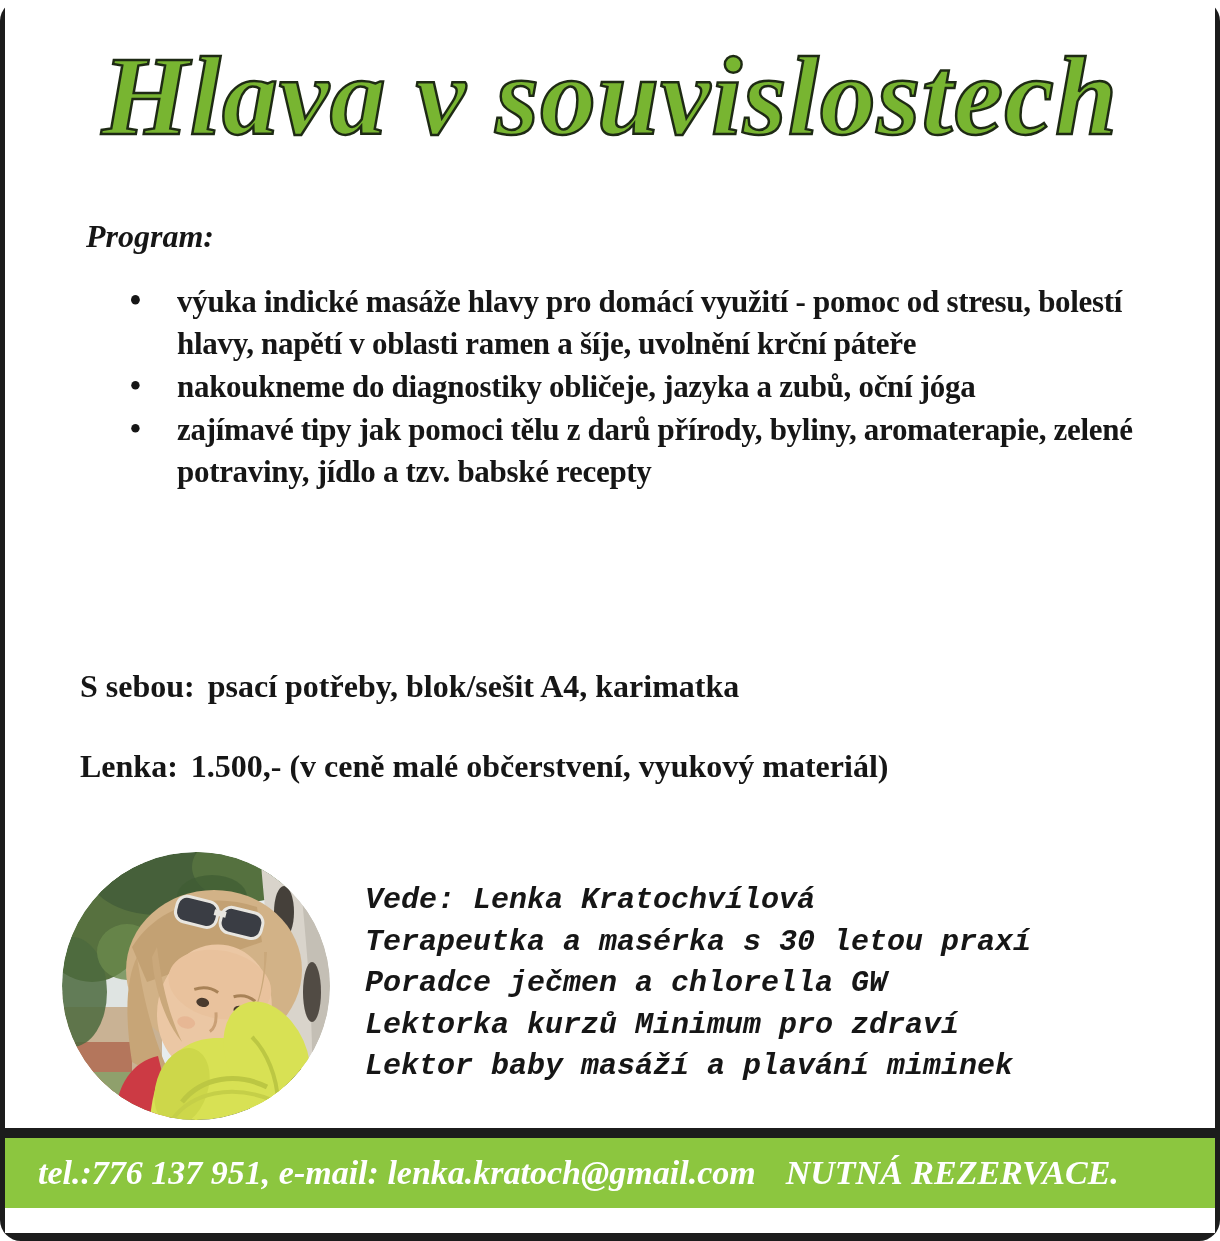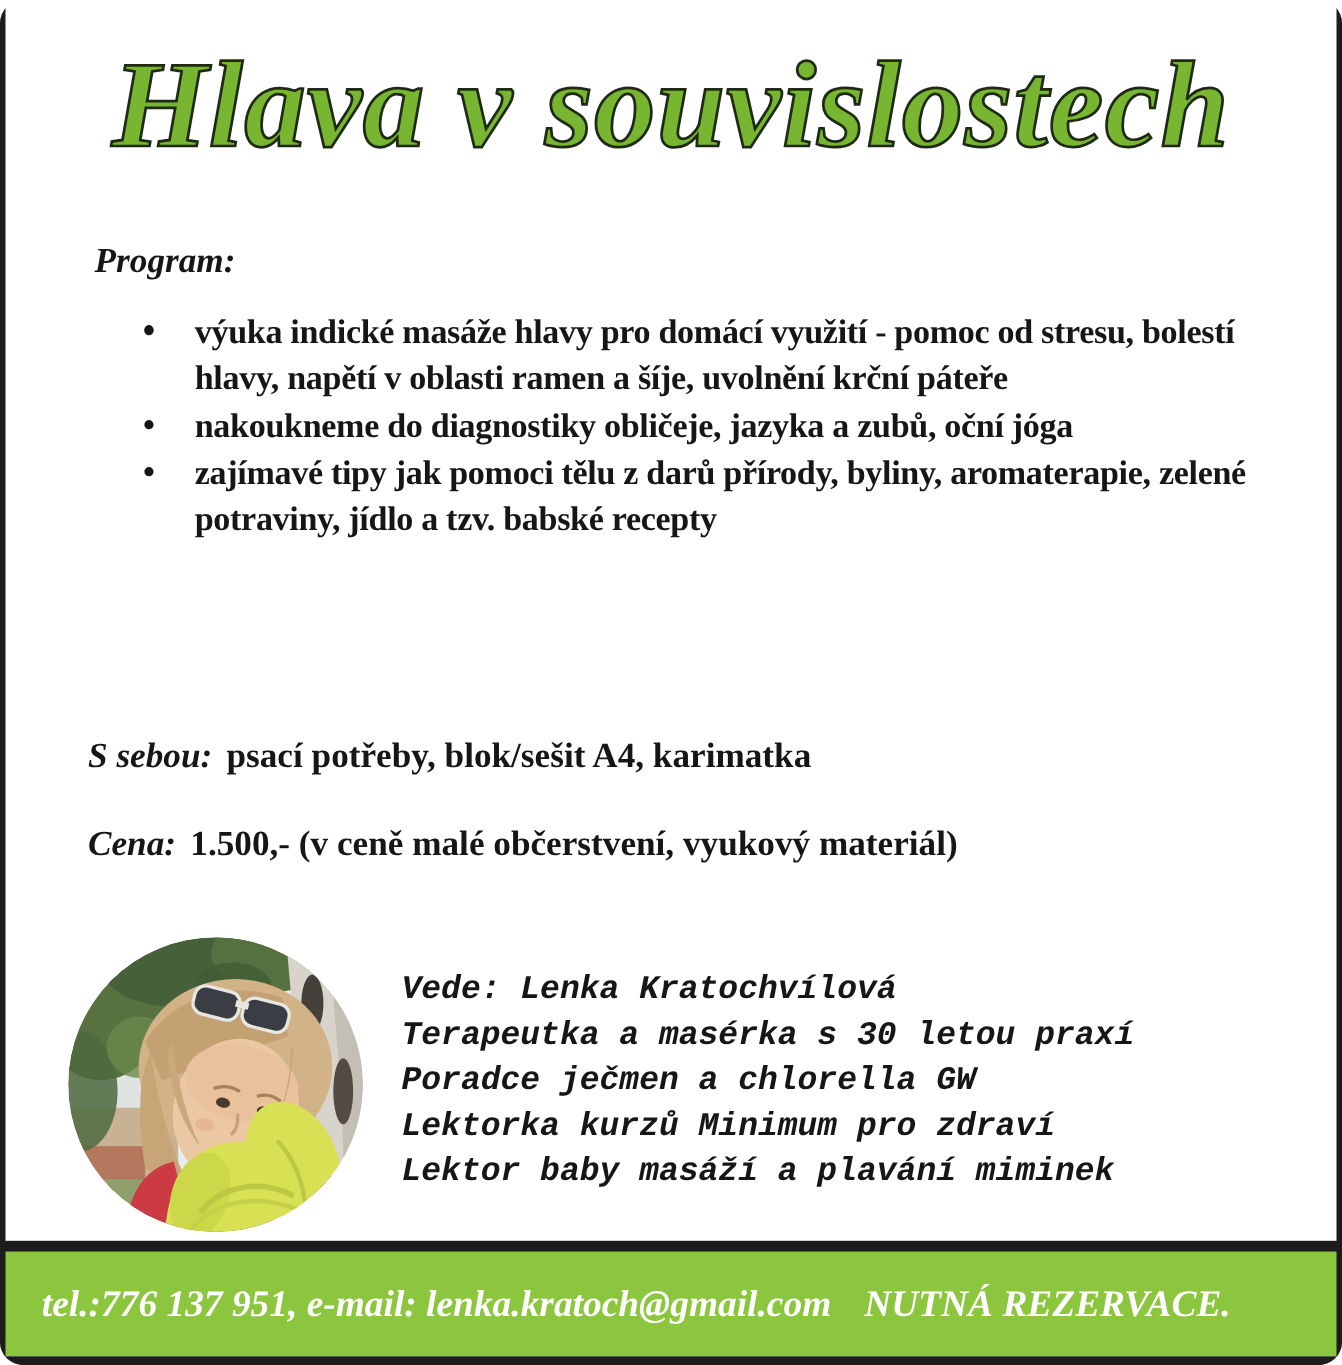--- a/index.html
+++ b/index.html
@@ -39,41 +39,41 @@
   .program-list {
     position: absolute; left: 128px; top: 280px; width: 1012px;
     margin: 0; padding: 0; list-style: none;
     font-size: 31px; font-weight: bold; line-height: 42px;
     letter-spacing: -0.3px;
   }
   .program-list li { position: relative; padding-left: 49px; margin-bottom: 1px; }
   .program-list .dot { position: absolute; left: 2px; top: -1px; }
 
   .kv-line { position: absolute; left: 80px; font-size: 32px; font-weight: bold; white-space: nowrap; }
-  .kv-line .lbl { font-style: italic; margin-right: 13px; }
+  .kv-line .lbl { margin-right: 13px; }
   .bring { top: 668px; }
   .price { top: 748px; }
 
   .photo {
     position: absolute; left: 62px; top: 852px;
     width: 268px; height: 268px; border-radius: 50%; overflow: hidden;
   }
 
   .bio {
     position: absolute; left: 365px; top: 880px;
     font-size: 30px; font-weight: bold; font-style: italic;
     line-height: 41.5px; white-space: nowrap; font-family: Liberation Mono, monospace;
   }
 
   .footer-sep {
     position: absolute; left: 0; right: 0; top: 1128px; height: 10px;
     background: var(--border-black, #1c1c1c);
   }
   .footer {
-    position: absolute; left: 0; right: 0; top: 1138px; height: 95px;
+    position: absolute; left: 0; right: 0; top: 1138px; height: 70px;
     background: var(--bar-green, #8cc63f);
     display: flex; align-items: center;
     padding-left: 38px; gap: 30px; box-sizing: border-box;
     font-size: 34px; font-weight: bold; font-style: italic;
     color: var(--footer-text, #ffffff);
     white-space: nowrap;
   }
   .footer-bottom {
     position: absolute; left: 0; right: 0; bottom: 0; height: 8px;
     background: var(--border-black, #1c1c1c);
@@ -106,21 +106,21 @@
       <span class="dot">•</span>
       <span>zajímavé tipy jak pomoci tělu z darů přírody, byliny, aromaterapie, zelené potraviny, jídlo a tzv. babské recepty</span>
     </li>
   </ul>
 
   <div class="kv-line bring">
     <span class="lbl">S sebou:</span><span>psací potřeby, blok/sešit A4, karimatka</span>
   </div>
 
   <div class="kv-line price">
-    <span class="lbl">Cena:</span><span>1.500,- (v ceně malé občerstvení, vyukový materiál)</span>
+    <span class="lbl">Lenka:</span><span>1.500,- (v ceně malé občerstvení, vyukový materiál)</span>
   </div>
 
   <div class="photo">
     <svg width="268" height="268" viewBox="0 0 268 268" xmlns="http://www.w3.org/2000/svg">
       <defs>
           <clipPath id="pc">
             <circle cx="134" cy="134" r="134"></circle>
           </clipPath>
         </defs>
       <g clip-path="url(#pc)">

